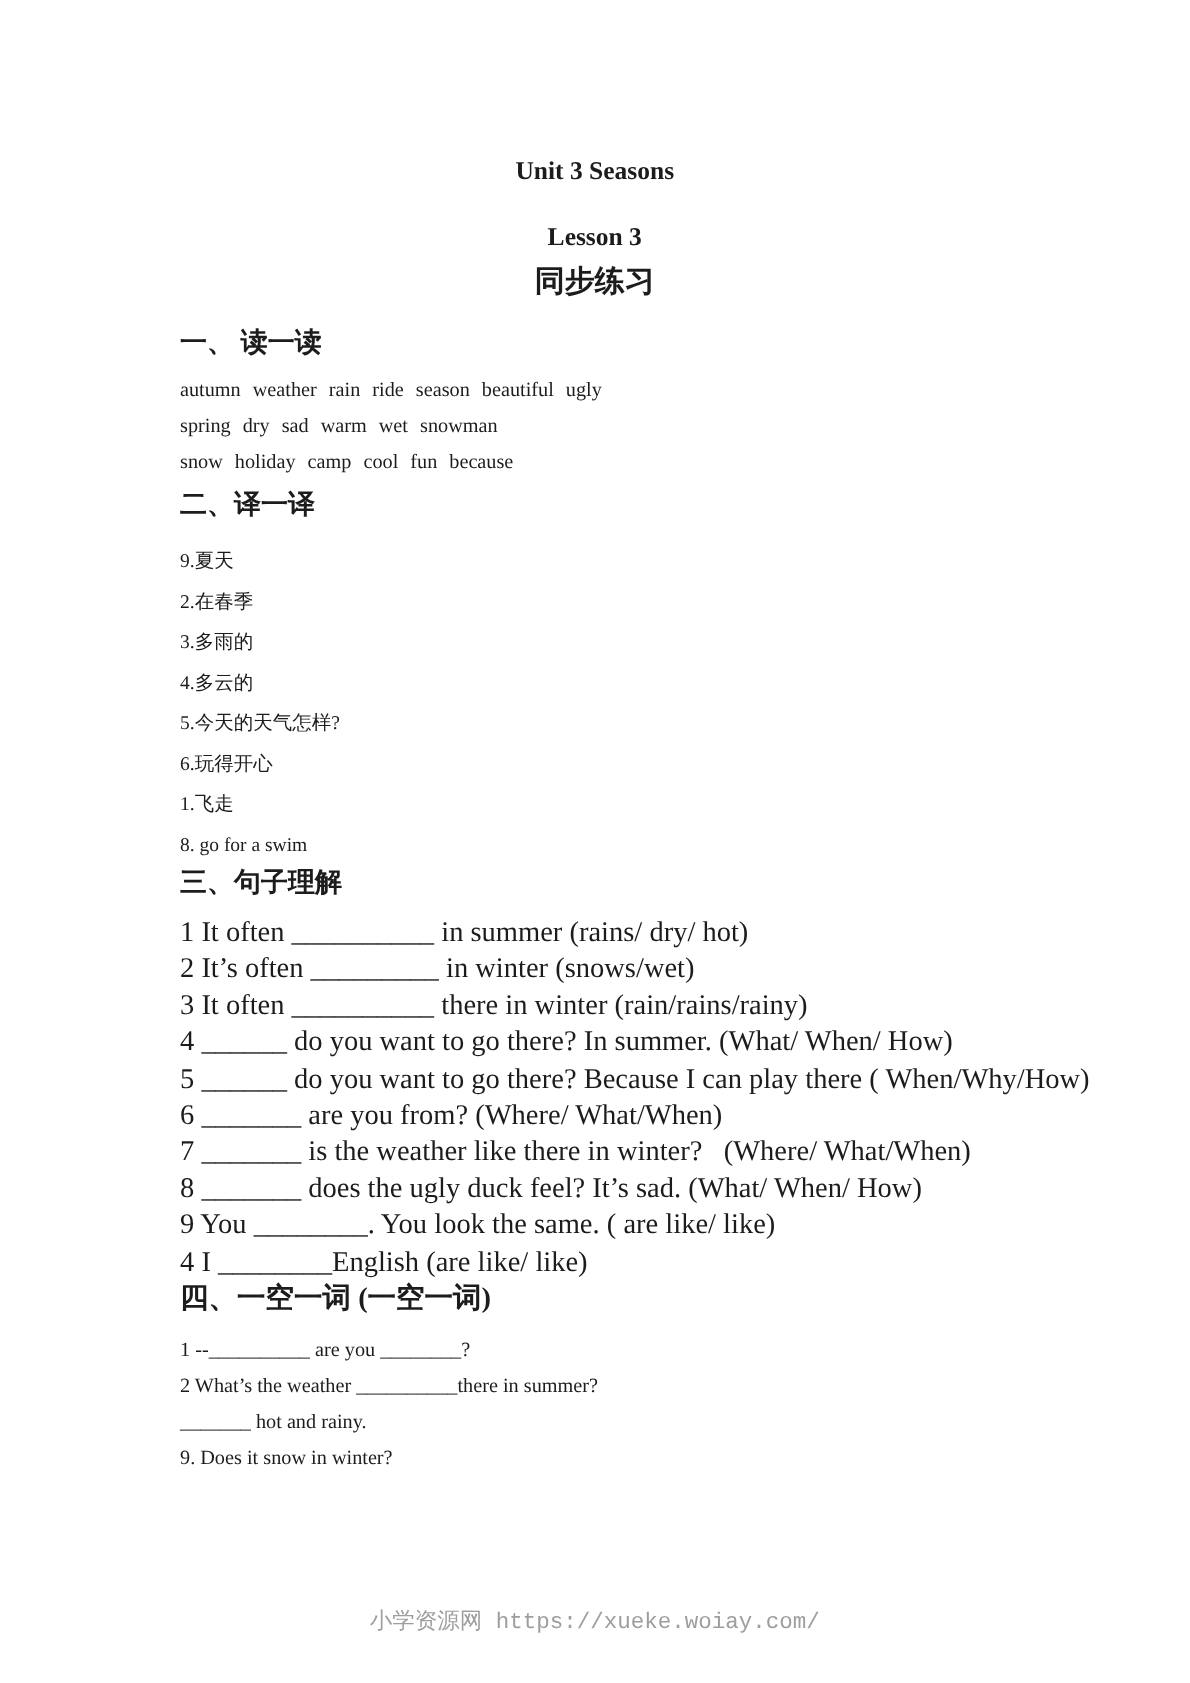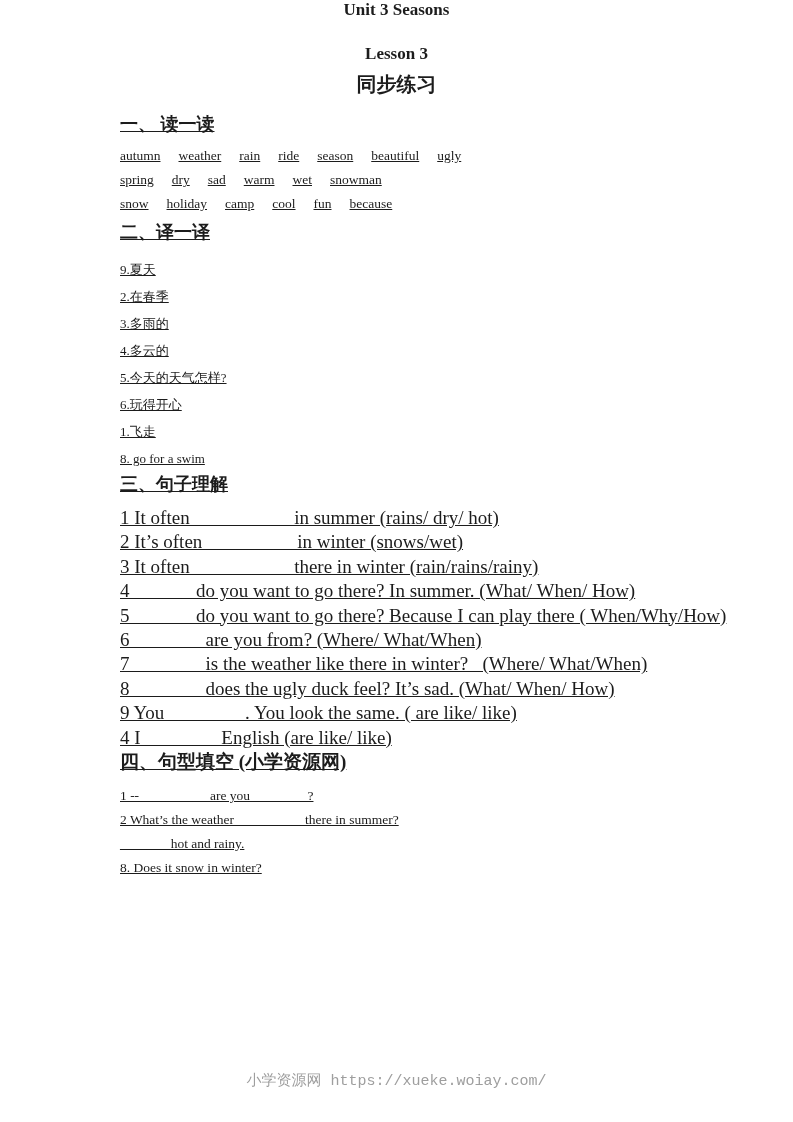--- a/index.html
+++ b/index.html
@@ -8,52 +8,52 @@
     position: relative;
     width: 793px;
     height: 1122px;
     margin: 0 auto;
     background: #ffffff;
     overflow: hidden;
     color: #1c1c1c;
     font-family: "Liberation Serif", "DejaVu Serif", serif;
   }
   .titles {
+    padding-top: 104px;
     text-align: center;
   }
   .title-en {
     font-size: 17px;
     line-height: 20px;
     font-weight: bold;
     margin-bottom: 24px;
   }
   .title-cn {
     font-size: 20px;
     line-height: 24px;
     font-weight: bold;
     margin-top: -8px;
   }
   .title-en.second { margin-bottom: 16px; }
   .content {
     padding: 0 66px 0 120px;
-    text-decoration: underline;
   }
   .sec-heading {
     font-size: 18px;
     line-height: 24px;
     font-weight: bold;
     font-family: "Liberation Serif", "DejaVu Serif", serif;
   }
   .h-read   { margin-top: 16px; margin-bottom: 8px; }
   .h-trans  { margin-top: 4px;  margin-bottom: 12px; }
   .h-comp   { margin-top: 0;    margin-bottom: 10px; }
   .h-fill   { margin-top: 0;    margin-bottom: 10px; font-size: 19px; }
   .word-row {
     display: flex;
-    gap: 18px;
+    gap: 8px;
     font-size: 13.5px;
     line-height: 24px;
     white-space: pre;
   }
   .trans-item {
     font-size: 13px;
     line-height: 27px;
     white-space: pre-wrap;
   }
   .comp-item {
@@ -140,25 +140,25 @@
       <div class="comp-item">4 ______ do you want to go there? In summer. (What/ When/ How)</div>
       <div class="comp-item">5 ______ do you want to go there? Because I can play there ( When/Why/How)</div>
       <div class="comp-item">6 _______ are you from? (Where/ What/When)</div>
       <div class="comp-item">7 _______ is the weather like there in winter?   (Where/ What/When)</div>
       <div class="comp-item">8 _______ does the ugly duck feel? It’s sad. (What/ When/ How)</div>
       <div class="comp-item">9 You ________. You look the same. ( are like/ like)</div>
       <div class="comp-item">4 I ________English (are like/ like)</div>
     </div>
 
     <div class="section">
-      <div class="sec-heading h-fill">四、句型填空 (小学资源网)</div>
+      <div class="sec-heading h-fill">四、一空一词 (一空一词)</div>
       <div class="fill-item">1 --__________ are you ________?</div>
       <div class="fill-item">2 What’s the weather __________there in summer?</div>
       <div class="fill-item">_______ hot and rainy.</div>
-      <div class="fill-item">8. Does it snow in winter?</div>
+      <div class="fill-item">9. Does it snow in winter?</div>
     </div>
 
   </div>
 
   <div class="footer">
     <span>小学资源网</span>
     <span>https://xueke.woiay.com/</span>
   </div>
 
 </div>

